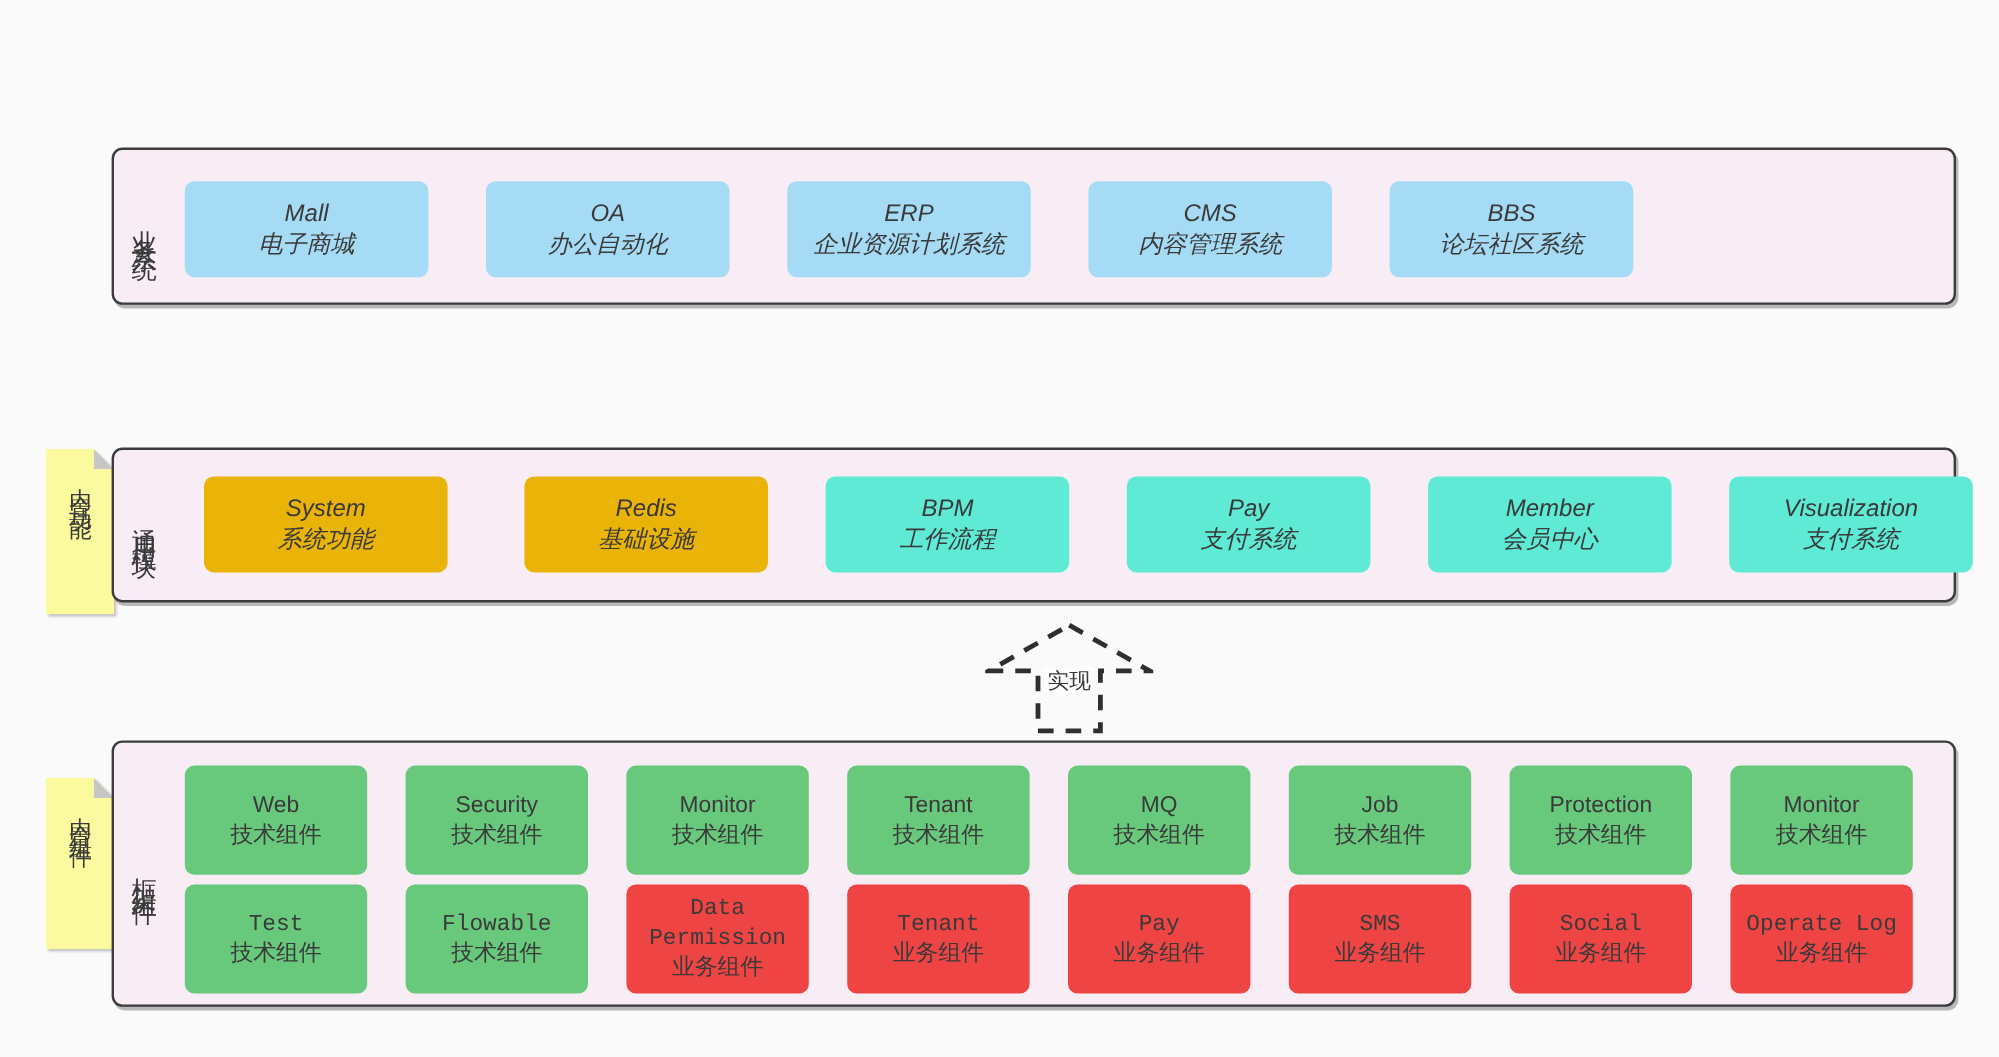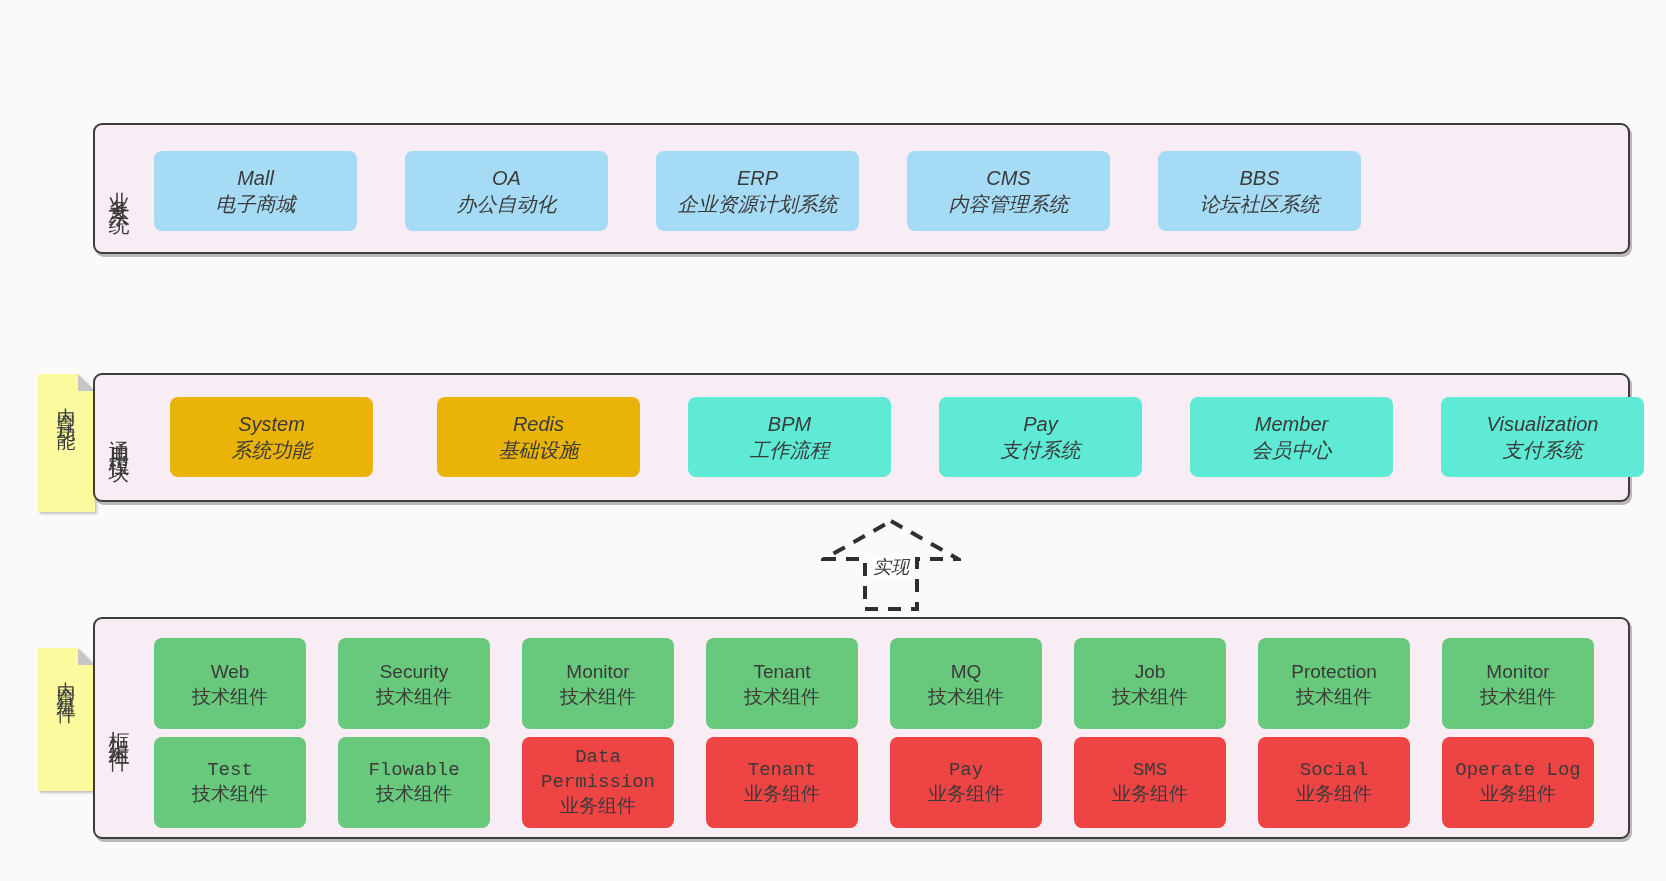--- a/index.html
+++ b/index.html
@@ -44,21 +44,21 @@
        clip-path:polygon(0 0,calc(100% - 17px) 0,100% 17px,100% 100%,0 100%);}
   .fold{position:absolute;top:0;right:0;width:17px;height:17px;background:#c6c6c6;
         clip-path:polygon(0 0,100% 100%,0 100%);}
   .ttext{position:absolute;top:18px;left:50%;transform:translateX(-50%);
          writing-mode:vertical-rl;text-orientation:upright;
          font-size:19px;letter-spacing:8px;line-height:1;color:#3a3a3a;white-space:nowrap;}
 
   
   .arrow{position:absolute;width:140px;height:94px;z-index:1;}
   #arrow-build{left:756px;top:273px;}
-  #arrow-implement{left:821px;top:518px;font-style:italic;}
+  #arrow-implement{left:821px;top:518px;}
   .arrow svg{display:block;width:100%;height:100%;}
   .arrow path{fill:none;stroke:#2f2f2f;stroke-width:4;stroke-dasharray:13 10;}
   .arrow-label{position:absolute;left:50%;top:38px;transform:translateX(-50%);
                background:#fdfdfd;padding:0 4px;font-size:18px;line-height:22px;
                color:#3a3a3a;white-space:nowrap;}
 </style>
 </head>
 <body>
 
 <div class="canvas">

